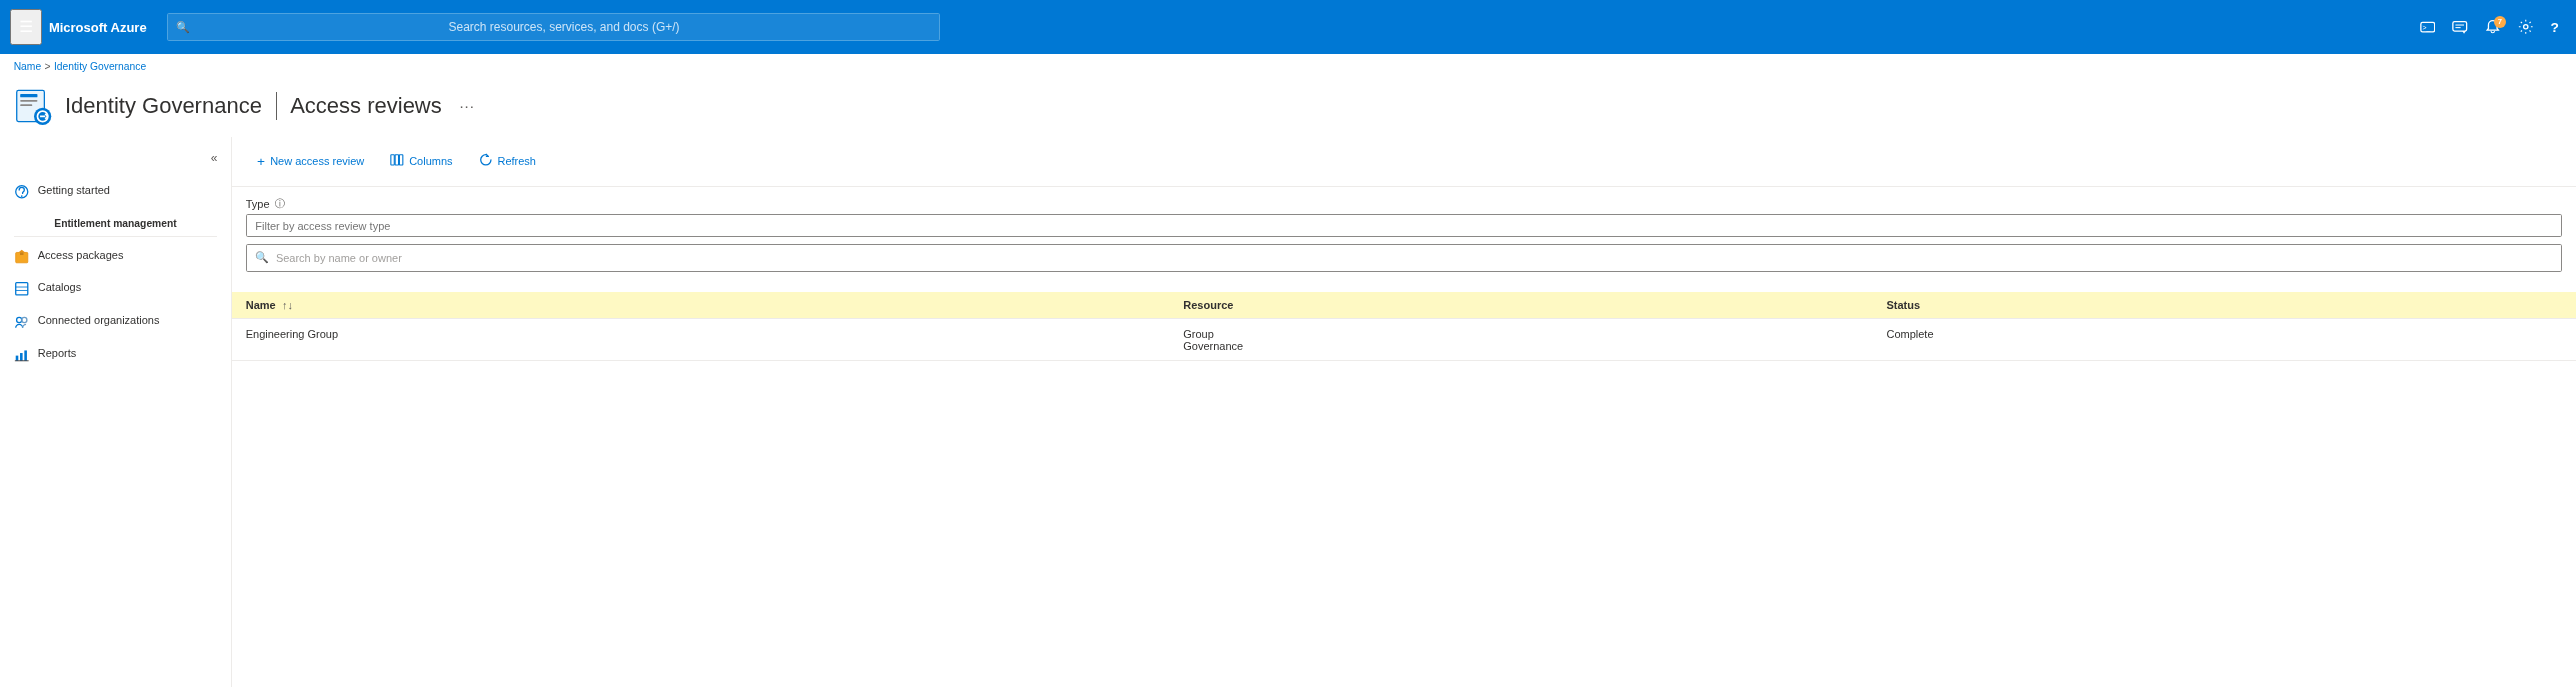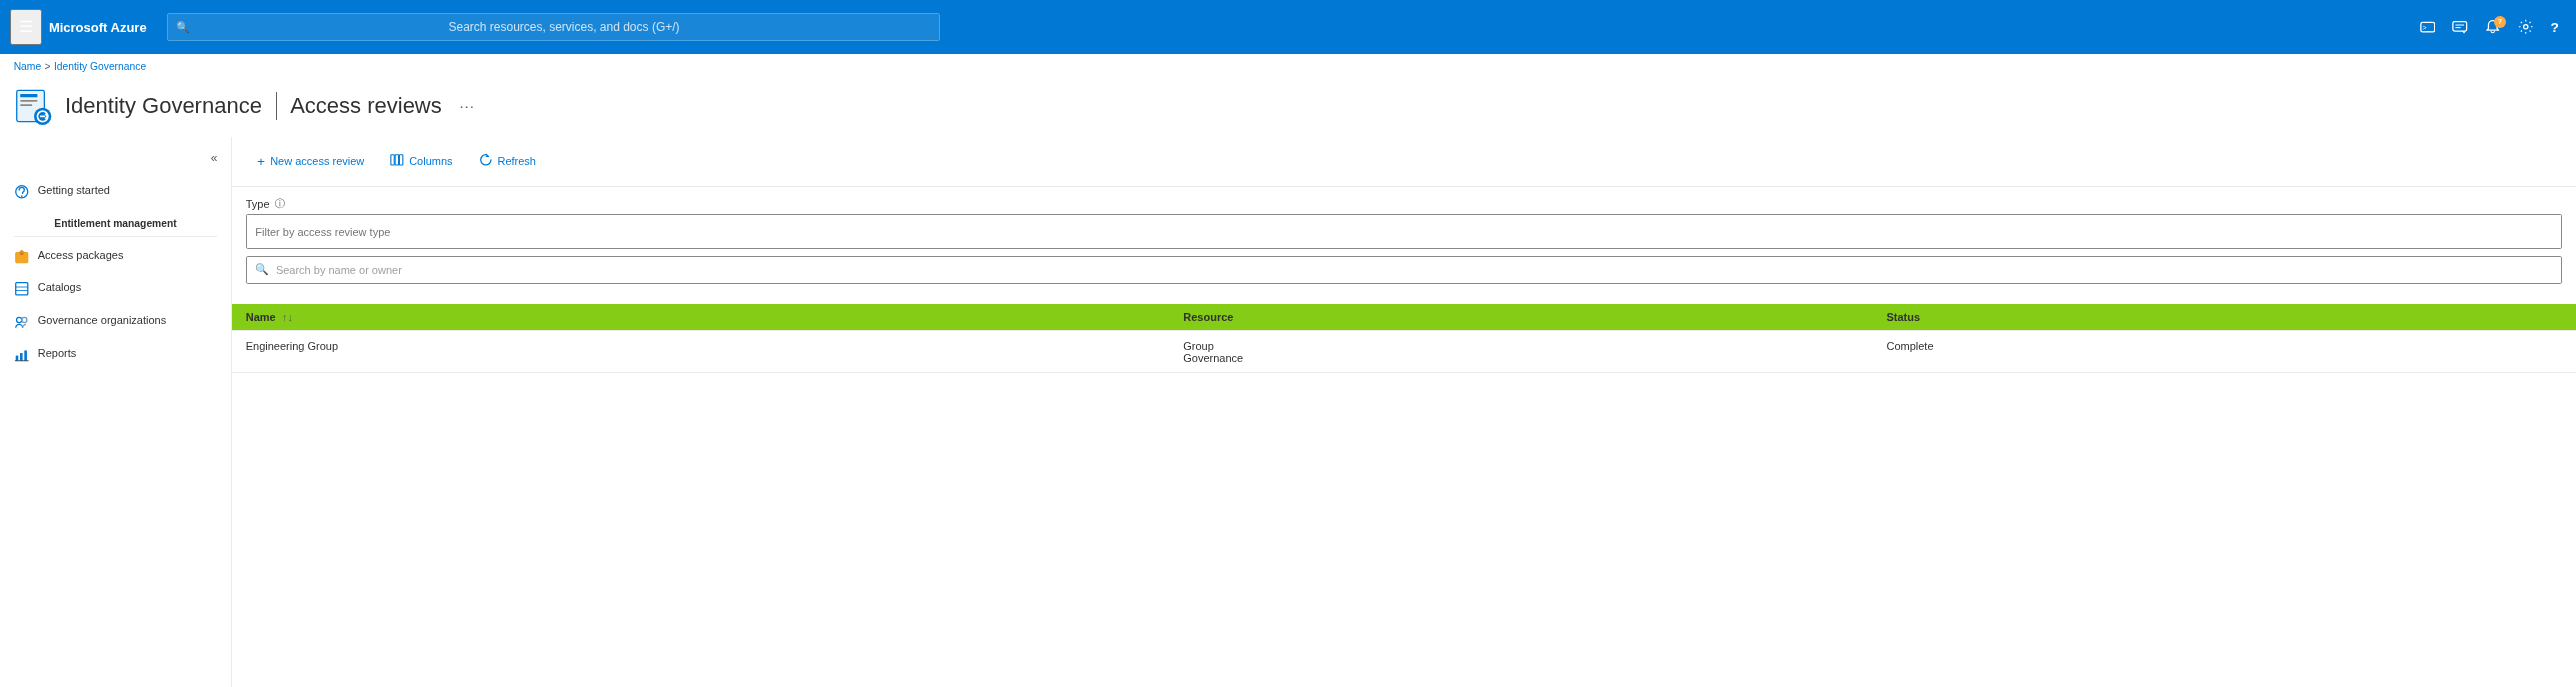--- a/index.html
+++ b/index.html
@@ -227,21 +227,21 @@
     .filter-label {
       font-size: 11px;
       color: #323130;
       margin-bottom: 3.4px;
       display: flex;
       align-items: center;
       gap: 5.2px;
     }
     .filter-input {
       width: 100%;
-      height: 35px;
+      height: 23px;
       border: 0.9px solid #8a8886;
       border-radius: 1.7px;
       padding: 0 8.6px;
       font-size: 11px;
       color: #323130;
       outline: none;
     }
     .search-row {
       display: flex;
       align-items: center;
@@ -267,21 +267,21 @@
       width: 100%;
       border-collapse: collapse;
     }
     .data-table th {
       text-align: left;
       padding: 6.9px 13.7px;
       font-size: 11px;
       font-weight: 600;
       color: #323130;
       border-bottom: 0.9px solid #edebe9;
-      background: #84cc16;
+      background: #fef9c3;
     }
     .data-table td {
       padding: 8.6px 13.7px;
       font-size: 11px;
       color: #323130;
       border-bottom: 0.9px solid #edebe9;
       vertical-align: top;
     }
     .sort-icon { color: #605e5c; margin-left: 3.4px; }
     .col-name { width: 40%; }
@@ -397,21 +397,21 @@
       <span>Catalogs</span>
     </div>
 
     <div class="sidebar-item">
       <svg width="15.5" height="15.5" viewBox="0 0 18 18">
         <circle cx="6" cy="7" r="3" fill="none" stroke="#0078d4" stroke-width="1.5"></circle>
         <circle cx="12" cy="7" r="3" fill="none" stroke="#6b9dc8" stroke-width="1.5"></circle>
         <path d="M2 16c0-2.2 1.8-4 4-4s4 1.8 4 4" stroke="#0078d4" stroke-width="1.5" fill="none"></path>
         <path d="M10 16c0-2.2 1.8-4 4-4" stroke="#6b9dc8" stroke-width="1.5" fill="none"></path>
       </svg>
-      <span>Governance organizations</span>
+      <span>Connected organizations</span>
     </div>
 
     <div class="sidebar-item">
       <svg width="15.5" height="15.5" viewBox="0 0 18 18">
         <rect x="2" y="10" width="3" height="6" fill="#0078d4"></rect>
         <rect x="7" y="7" width="3" height="9" fill="#0078d4"></rect>
         <rect x="12" y="4" width="3" height="12" fill="#0078d4"></rect>
         <line x1="1" y1="16" x2="17" y2="16" stroke="#323130" stroke-width="1"></line>
       </svg>
       <span>Reports</span>

